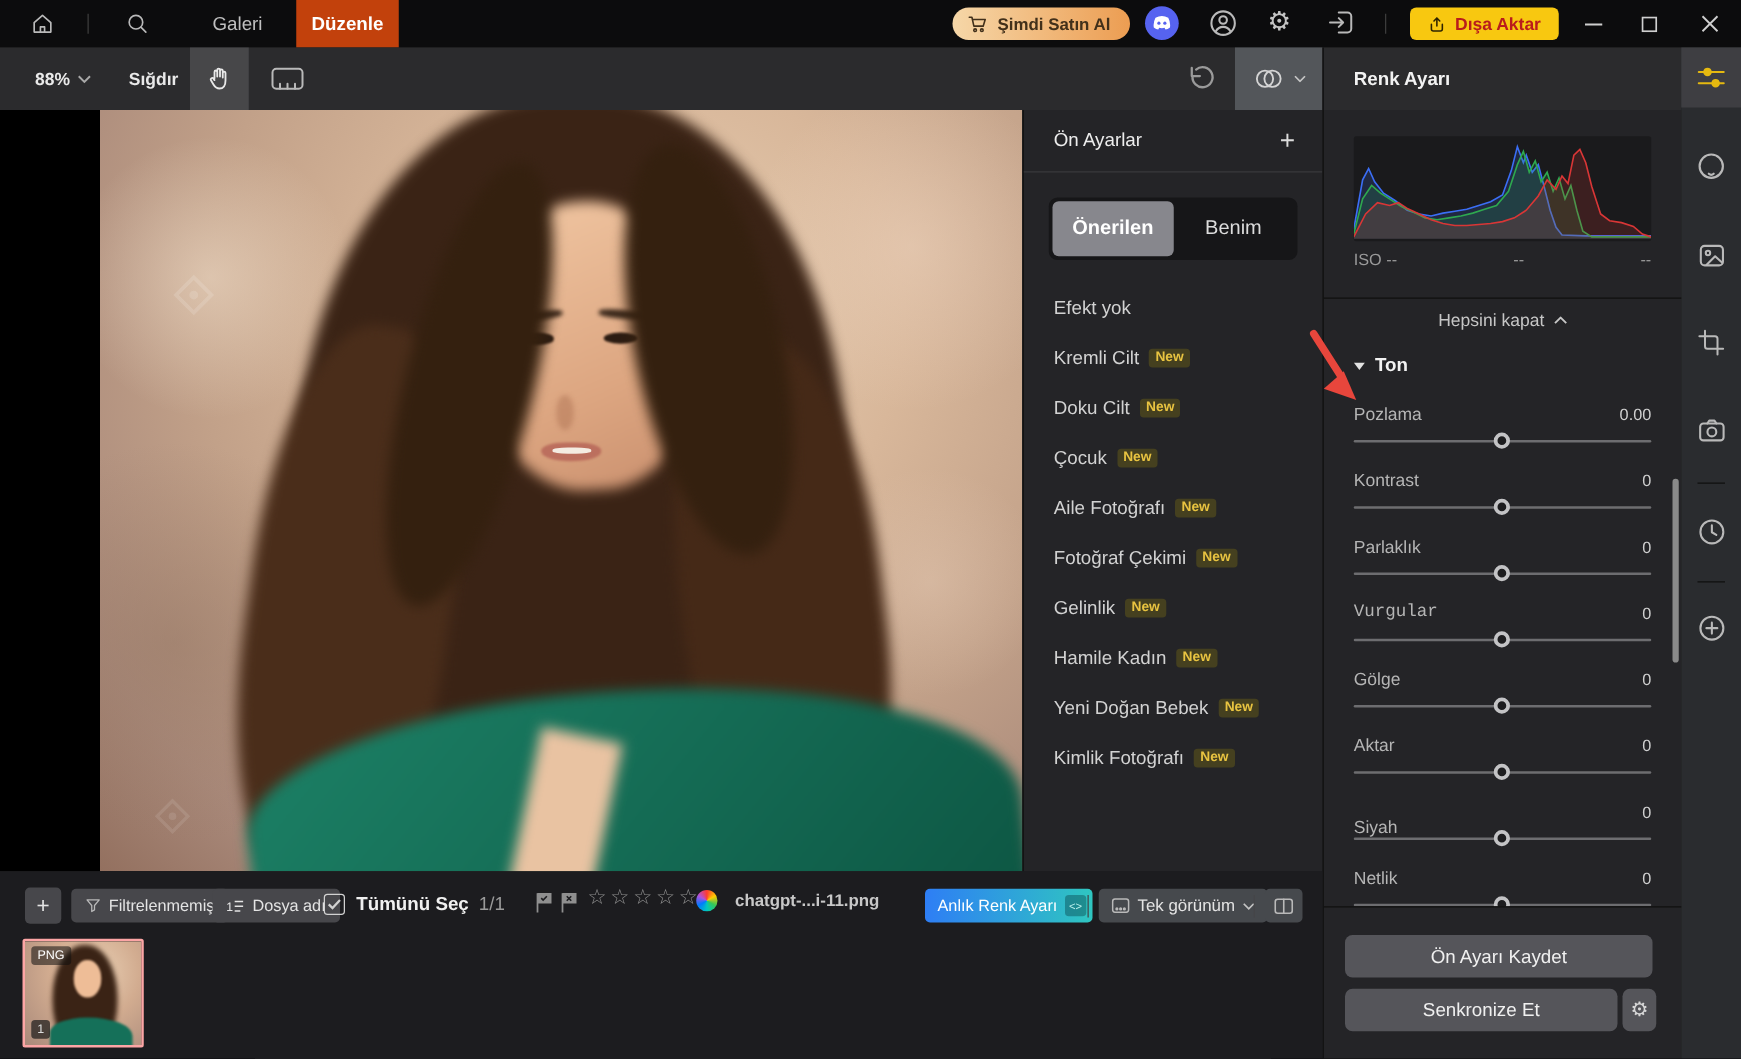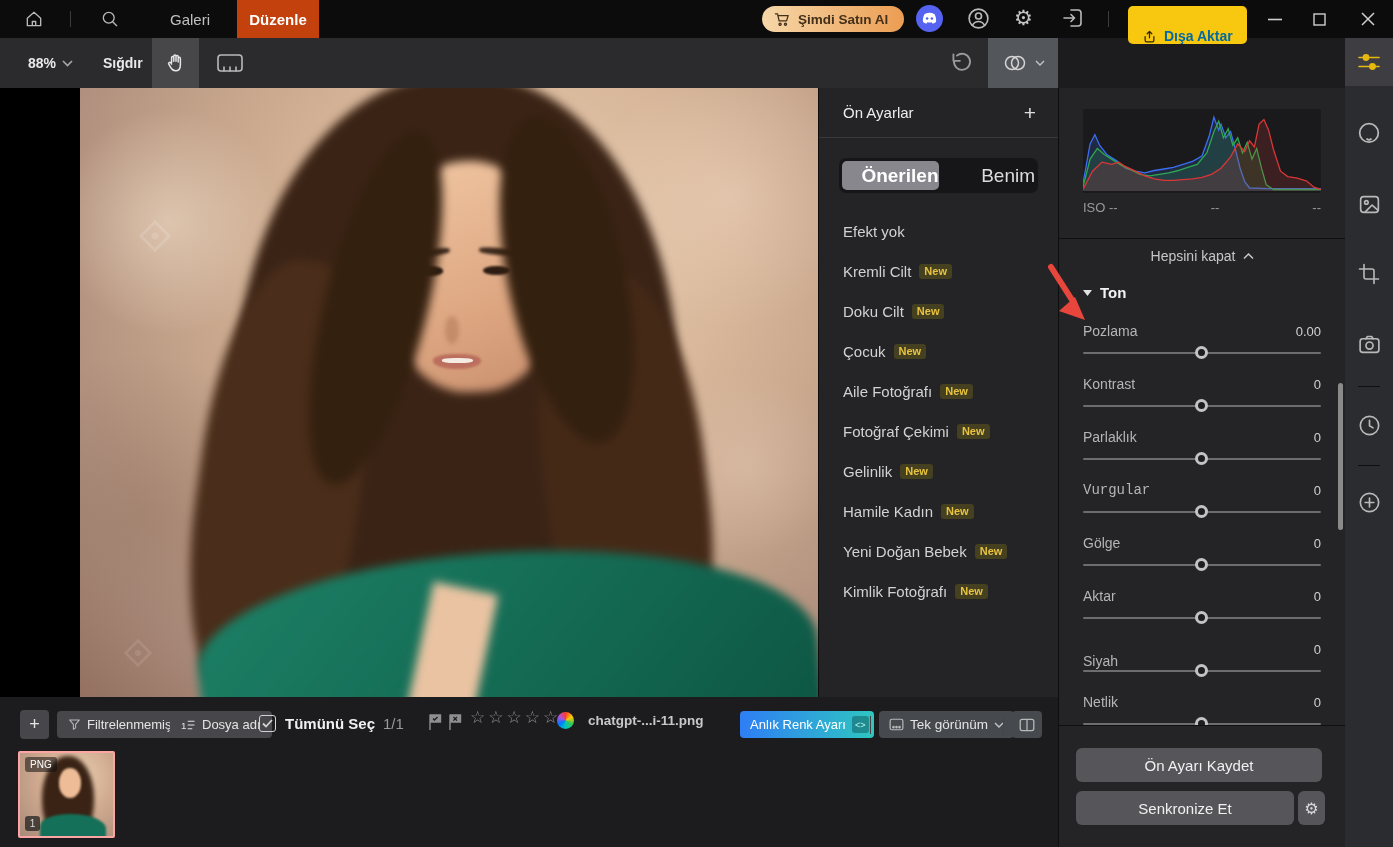--- a/index.html
+++ b/index.html
@@ -9,39 +9,39 @@
   .abs{position:absolute;}
   .row{display:flex;align-items:center;}
   svg{display:block;}
   .ico{stroke:#b9b9b9;fill:none;stroke-width:1.6;stroke-linecap:round;stroke-linejoin:round;}
   
   #titlebar{left:0;top:0;width:1393px;height:38px;background:#0c0c0d;}
   .tb-divider{width:1px;height:16px;background:#3c3c3c;}
   .tab{height:38px;display:flex;align-items:center;justify-content:center;font-size:15px;}
   .pill-buy{height:26px;border-radius:13px;display:flex;align-items:center;gap:7px;padding:0 16px 0 12px;
             background:linear-gradient(90deg,#f6d7a8,#ec9d52);color:#42301a;font-size:13.5px;font-weight:bold;cursor:pointer;}
-  .btn-export{height:38px;border-radius:5px;display:flex;align-items:flex-end;gap:7px;padding:0 14px;
-              background:#f8c810;color:#0369a1;font-size:14px;font-weight:bold;cursor:pointer;}
+  .btn-export{height:26px;border-radius:5px;display:flex;align-items:center;gap:7px;padding:0 14px;
+              background:#f8c810;color:#b91c1c;font-size:14px;font-weight:bold;cursor:pointer;}
   .circle-ico{width:27px;height:27px;border-radius:50%;display:flex;align-items:center;justify-content:center;}
   
   #toolbar{left:0;top:38px;width:1058px;height:50px;background:#2b2b2d;}
   .tool-txt{font-size:14px;font-weight:bold;color:#e9e9e9;}
   .tool-btn-active{background:#474749;}
   
   #canvas{left:0;top:88px;width:818px;height:609px;background:#000;overflow:hidden;}
   #preset-panel{left:818px;top:88px;width:240px;height:609px;background:#242427;border-left:1px solid #0e0e0e;box-sizing:border-box;}
   #color-panel{left:1058px;top:88px;width:287px;height:759px;background:#242427;border-left:1px solid #0e0e0e;box-sizing:border-box;overflow:hidden;}
   #renk-header{left:1058px;top:38px;width:287px;height:50px;background:#2b2b2d;border-left:1px solid #0e0e0e;box-sizing:border-box;display:flex;align-items:center;padding-left:24px;font-size:15px;font-weight:bold;color:#f2f2f2;}
   #rail{left:1345px;top:38px;width:48px;height:809px;background:#2a2c2f;}
   .rail-item{width:48px;height:48px;display:flex;align-items:center;justify-content:center;cursor:pointer;}
   .sep-h{height:1px;background:#0f0f0f;}
   .preset-item{height:40px;display:flex;align-items:center;padding-left:24px;font-size:15px;color:#d2d2d2;cursor:pointer;}
   .new-badge{margin-left:8px;background:#45401f;color:#e8c341;font-size:11px;font-weight:bold;padding:2px 5px;border-radius:3px;line-height:1;}
   .seg{display:flex;background:#161618;border-radius:7px;padding:3px;}
-  .seg-tab{flex:1;height:29px;display:flex;align-items:center;justify-content:flex-end;border-radius:5px;font-size:19px;color:#dcdcdc;cursor:pointer;}
+  .seg-tab{flex:1;height:44px;display:flex;align-items:center;justify-content:center;border-radius:5px;font-size:16px;color:#dcdcdc;cursor:pointer;}
   .seg-tab.active{background:#87878d;color:#ffffff;font-weight:bold;}
   .slider-label{font-size:14px;color:#b5b5b5;}
   .slider-value{font-size:13px;color:#d0d0d0;}
   .slider-track{height:2px;background:#6d6d70;border-radius:1px;cursor:pointer;}
   .slider-thumb{width:13px;height:13px;border-radius:50%;background:#1d1d1f;border:3px solid #c3c3c5;box-sizing:border-box;cursor:pointer;}
   .big-btn{background:#55555a;border-radius:6px;display:flex;align-items:center;justify-content:center;font-size:15px;color:#f0f0f0;cursor:pointer;}
   
   #bottom-strip{left:0;top:697px;width:1058px;height:150px;background:#1c1c1f;}
   .chip{background:#47474b;border-radius:4px;display:flex;align-items:center;justify-content:center;gap:6px;color:#e4e4e4;font-size:13px;cursor:pointer;}
   .star{font-size:17px;color:#8f8f8f;cursor:pointer;line-height:1;}
@@ -172,20 +172,23 @@
       <svg width="26" height="20" viewBox="0 0 26 20" style="stroke:#d4d4d4;fill:none;stroke-width:1.5;">
           <circle cx="10" cy="10" r="6.5"></circle>
           <circle cx="16" cy="10" r="6.5"></circle>
         </svg>
       <svg width="10" height="6" viewBox="0 0 10 6">
           <path d="M1 1 L5 5 L9 1" stroke="#c4c4c4" stroke-width="1.4" fill="none"></path>
         </svg>
     </div>
   </div>
 
+  <div class="abs" id="renk-header">
+    <span>Renk Ayarı</span>
+  </div>
 
   <div class="abs" id="rail">
     <div class="rail-item" style="background:#3e3e42;">
       <svg width="24" height="22" viewBox="0 0 24 22" style="stroke:#e5b910;fill:#e5b910;stroke-width:1.6;stroke-linecap:round;">
         <line x1="2" y1="6.5" x2="22" y2="6.5" fill="none"></line>
           <circle cx="9" cy="6.5" r="2.6"></circle>
         <line x1="2" y1="15.5" x2="22" y2="15.5" fill="none"></line>
           <circle cx="15.5" cy="15.5" r="2.6"></circle>
       </svg>
     </div>

